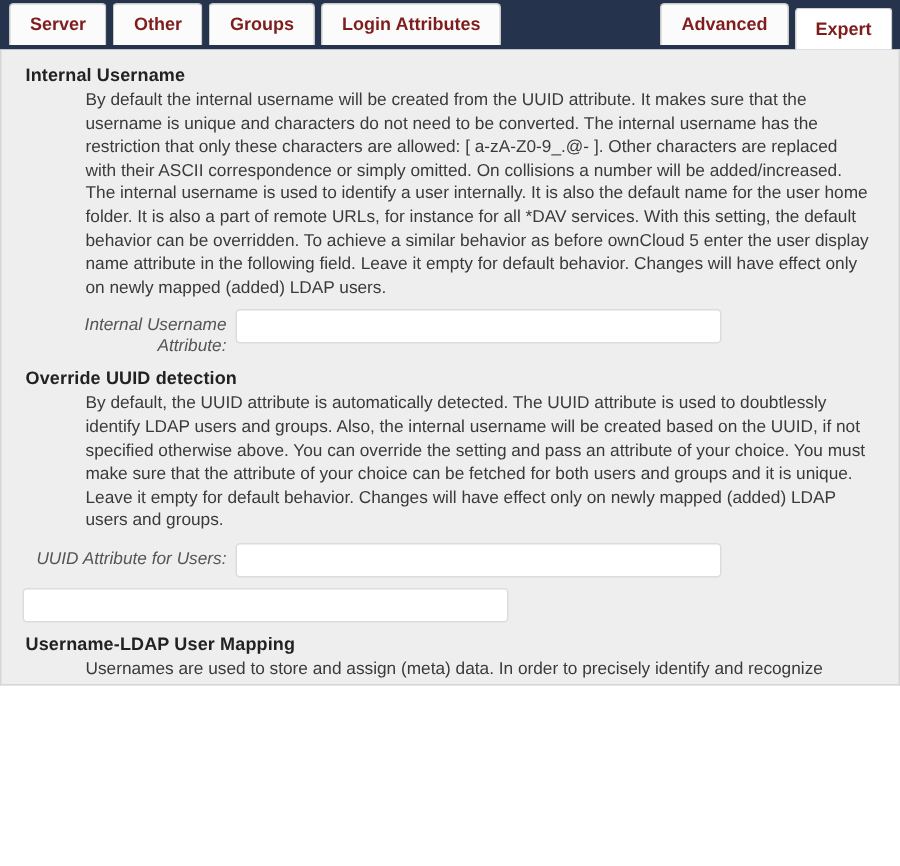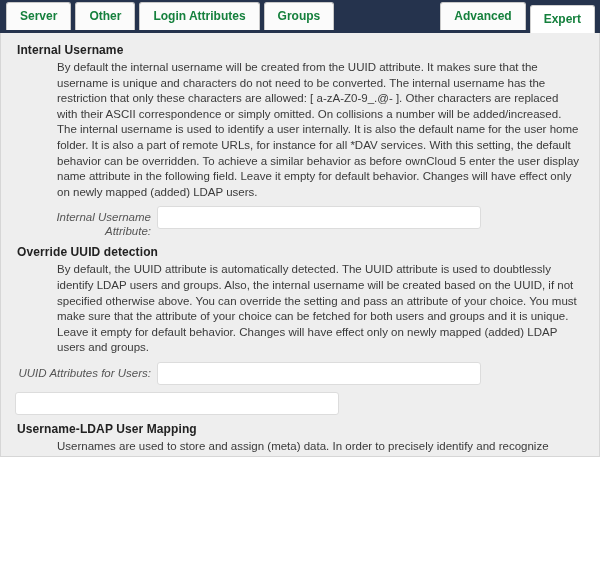--- a/index.html
+++ b/index.html
@@ -33,21 +33,21 @@
   .tabgroup-right {
     display: flex;
     align-items: flex-end;
     margin-left: auto;
     padding-right: 3px;
   }
   .tab {
     background: #fbfbfb;
     border: 1px solid #c8c8c8;
     border-bottom: none;
-    color: #15803d;
+    color: #7f1d1d;
     font-weight: bold;
     font-size: 12px;
     line-height: 12px;
     padding: 7px 13px 8px 13px;
     margin: 0 2px 3px 2px;
     border-radius: 3px 3px 0 0;
     white-space: nowrap;
     cursor: pointer;
     user-select: none;
   }
@@ -138,22 +138,22 @@
   }
   .mapping-buttons .btn { margin-bottom: 7px; }
 </style>
 </head>
 <body>
 
 <div class="tabbar">
   <div class="tabgroup-left">
     <div class="tab">Server</div>
     <div class="tab">Other</div>
+    <div class="tab">Groups</div>
     <div class="tab">Login Attributes</div>
-    <div class="tab">Groups</div>
   </div>
   <div class="tabgroup-right">
     <div class="tab">Advanced</div>
     <div class="tab active">Expert</div>
   </div>
 </div>
 
 <div class="panel">
 
   <div class="section-title">Internal Username</div>
@@ -161,21 +161,21 @@
 
   <div class="field-row">
     <div class="field-label">Internal Username Attribute:</div>
     <input class="field-input" type="text" placeholder="" style="">
   </div>
 
   <div class="section-title">Override UUID detection</div>
   <div class="section-body">By default, the UUID attribute is automatically detected. The UUID attribute is used to doubtlessly identify LDAP users and groups. Also, the internal username will be created based on the UUID, if not specified otherwise above. You can override the setting and pass an attribute of your choice. You must make sure that the attribute of your choice can be fetched for both users and groups and it is unique. Leave it empty for default behavior. Changes will have effect only on newly mapped (added) LDAP users and groups.</div>
 
   <div class="field-row">
-    <div class="field-label">UUID Attributes for Users:</div>
+    <div class="field-label">UUID Attribute for Users:</div>
     <input class="field-input" type="text" placeholder="" style="">
   </div>
 
   <div class="field-row">
     <input class="field-input" type="text" placeholder="" style="">
   </div>
 
   <div class="section-title">Username-LDAP User Mapping</div>
   <div class="section-body">Usernames are used to store and assign (meta) data. In order to precisely identify and recognize users, each LDAP user will have an internal username. This requires a mapping from username to LDAP user. The created username is mapped to the UUID of the LDAP user. Additionally the DN is cached as well to reduce LDAP interaction, but it is not used for identification. If the DN changes, the changes will be found. The internal username is used all over. Clearing the mappings will have leftovers everywhere. Clearing the mappings is not configuration sensitive, it affects all LDAP configurations! Never clear the mappings in a production environment, only in a testing or experimental stage.</div>
 

